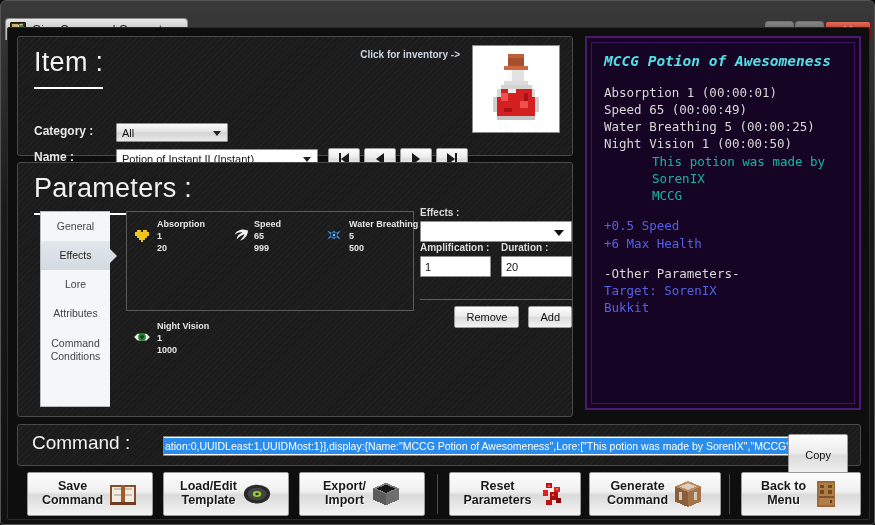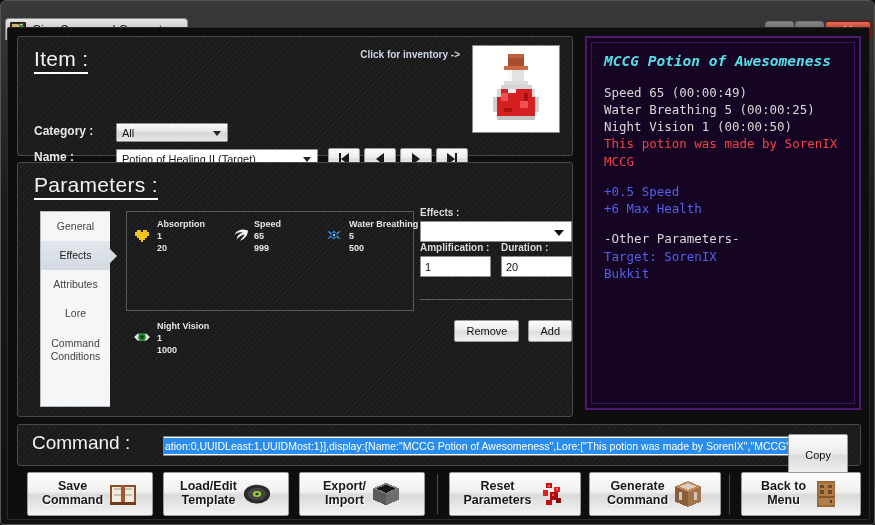--- a/index.html
+++ b/index.html
@@ -81,23 +81,23 @@
   .panel {
     position: absolute;
     border: 1px solid #4a4a4a;
     border-radius: 3px;
   }
 
   
   #item-panel { left: 9px; top: 8px; width: 556px; height: 120px; }
   .section-title {
     position: absolute;
-    font-size: 21px; color: #f2f2f2;
+    font-size: 27px; color: #f2f2f2;
     border-bottom: 2px solid #fff;
-    padding-bottom: 1px;
+    padding-bottom: 9px;
     letter-spacing: 0.3px;
   }
   #item-title { left: 16px; top: 10px; }
   #click-inv {
     position: absolute; right: 112px; top: 12px;
     font-size: 10px; color: #ccd4e4; font-weight: bold;
   }
   .field-label {
     position: absolute; font-size: 12px; color: #e8e8e8; font-weight: bold;
   }
@@ -205,21 +205,21 @@
   .numrow { display: flex; gap: 10px; }
   .numfield { }
   .numfield input, .numbox {
     width: 71px; height: 21px; background: #fff;
     border: 1px solid #8e8e8e; border-radius: 1px;
     font-size: 11px; color: #111; padding-left: 4px;
     display: flex; align-items: center;
     font-family: "Liberation Sans", sans-serif;
   }
   #ctl-sep { margin-top: 22px; height: 1px; background: #5e5e5e; }
-  .btnrow { display: flex; gap: 9px; margin-top: 20px; justify-content: flex-end; }
+  .btnrow { display: flex; gap: 9px; margin-top: 6px; justify-content: flex-end; }
   .sbtn {
     padding: 4px 11px; font-size: 11px; color: #111;
     background: linear-gradient(180deg,#fcfcfc 0%,#ececec 45%,#dcdcdc 52%,#f2f2f2 100%);
     border: 1px solid #9a9a9a; border-radius: 2px;
   }
 
   
   #preview-outer {
     position: absolute; left: 577px; top: 8px;
     width: 276px; height: 374px;
@@ -232,21 +232,21 @@
     background: #160424;
     border: 1px solid #3d1560;
     padding: 10px 12px;
     font-family: "DejaVu Sans Mono", monospace;
     font-size: 12.5px;
     line-height: 1.38;
     overflow: hidden;
   }
   .pv-title { color: #55e0e8; font-style: italic; font-weight: bold; font-size: 14.5px; line-height: 1.22; }
   .pv-white { color: #d8d8d8; }
-  .pv-magenta { color: #ef4444; }
+  .pv-magenta { color: #14b8a6; margin-left: 48px; }
   .pv-blue { color: #5560e8; }
   .pv-gap { height: 13px; }
 
   
   #cmd-panel { left: 9px; top: 396px; width: 844px; height: 42px; }
   #cmd-title {
     position: absolute; left: 14px; top: 7px;
     font-size: 19px; color: #f2f2f2;
     border-bottom: 2px solid #fff; padding-bottom: 18px;
   }
@@ -330,21 +330,21 @@
       <div id="click-inv">Click for inventory -&gt;</div>
 
       <div class="field-label" id="cat-label">Category :</div>
       <div class="combo" id="combo-category">
         <span>All</span>
         <span class="arrow"></span>
       </div>
 
       <div class="field-label" id="name-label">Name :</div>
       <div class="combo" id="combo-name">
-        <span>Potion of Healing II (Target)</span>
+        <span>Potion of Instant II (Instant)</span>
         <span class="arrow"></span>
       </div>
 
       <div class="navbtn" id="nav-first">
         <span class="bar-v"></span>
           <span class="tri tri-l"></span>
       </div>
       <div class="navbtn" id="nav-prev">
         <span class="tri tri-l"></span>
       </div>
@@ -379,22 +379,22 @@
         </svg>
       </div>
     </div>
 
     <div id="param-panel" class="panel carbon">
       <div class="section-title" id="param-title">Parameters :</div>
 
       <div id="tabcol">
         <div class="tab">General</div>
         <div class="tab active">Effects</div>
+        <div class="tab">Lore</div>
         <div class="tab">Attributes</div>
-        <div class="tab">Lore</div>
         <div class="tab" style="white-space:pre-line">Command
 Conditions</div>
       </div>
 
       <div id="effects-list" class="carbon">
 
         <div class="effect" style="left:6px; top:6px;">
           <svg class="ic" viewBox="0 0 9 9" shape-rendering="crispEdges">
             <path d="M1 2h2v1h1V2h2v1h1v2h-1v1h-1v1H4v1H3V7H2V6H1V5H0V3h1z" fill="#f0c420" transform="translate(1,0)"></path>
           </svg>
@@ -452,20 +452,21 @@
           <div class="sbtn">Remove</div>
           <div class="sbtn">Add</div>
         </div>
       </div>
     </div>
 
     <div id="preview-outer">
       <div id="preview-inner">
         <div class="pv-title">MCCG Potion of Awesomeness</div>
         <div class="pv-gap"></div>
+        <div class="pv-white">Absorption 1 (00:00:01)</div>
         <div class="pv-white">Speed 65 (00:00:49)</div>
         <div class="pv-white">Water Breathing 5 (00:00:25)</div>
         <div class="pv-white">Night Vision 1 (00:00:50)</div>
         <div class="pv-magenta">This potion was made by SorenIX</div>
         <div class="pv-magenta">MCCG</div>
         <div class="pv-gap"></div>
         <div class="pv-blue">+0.5 Speed</div>
         <div class="pv-blue">+6 Max Health</div>
         <div class="pv-gap"></div>
         <div class="pv-white">-Other Parameters-</div>

